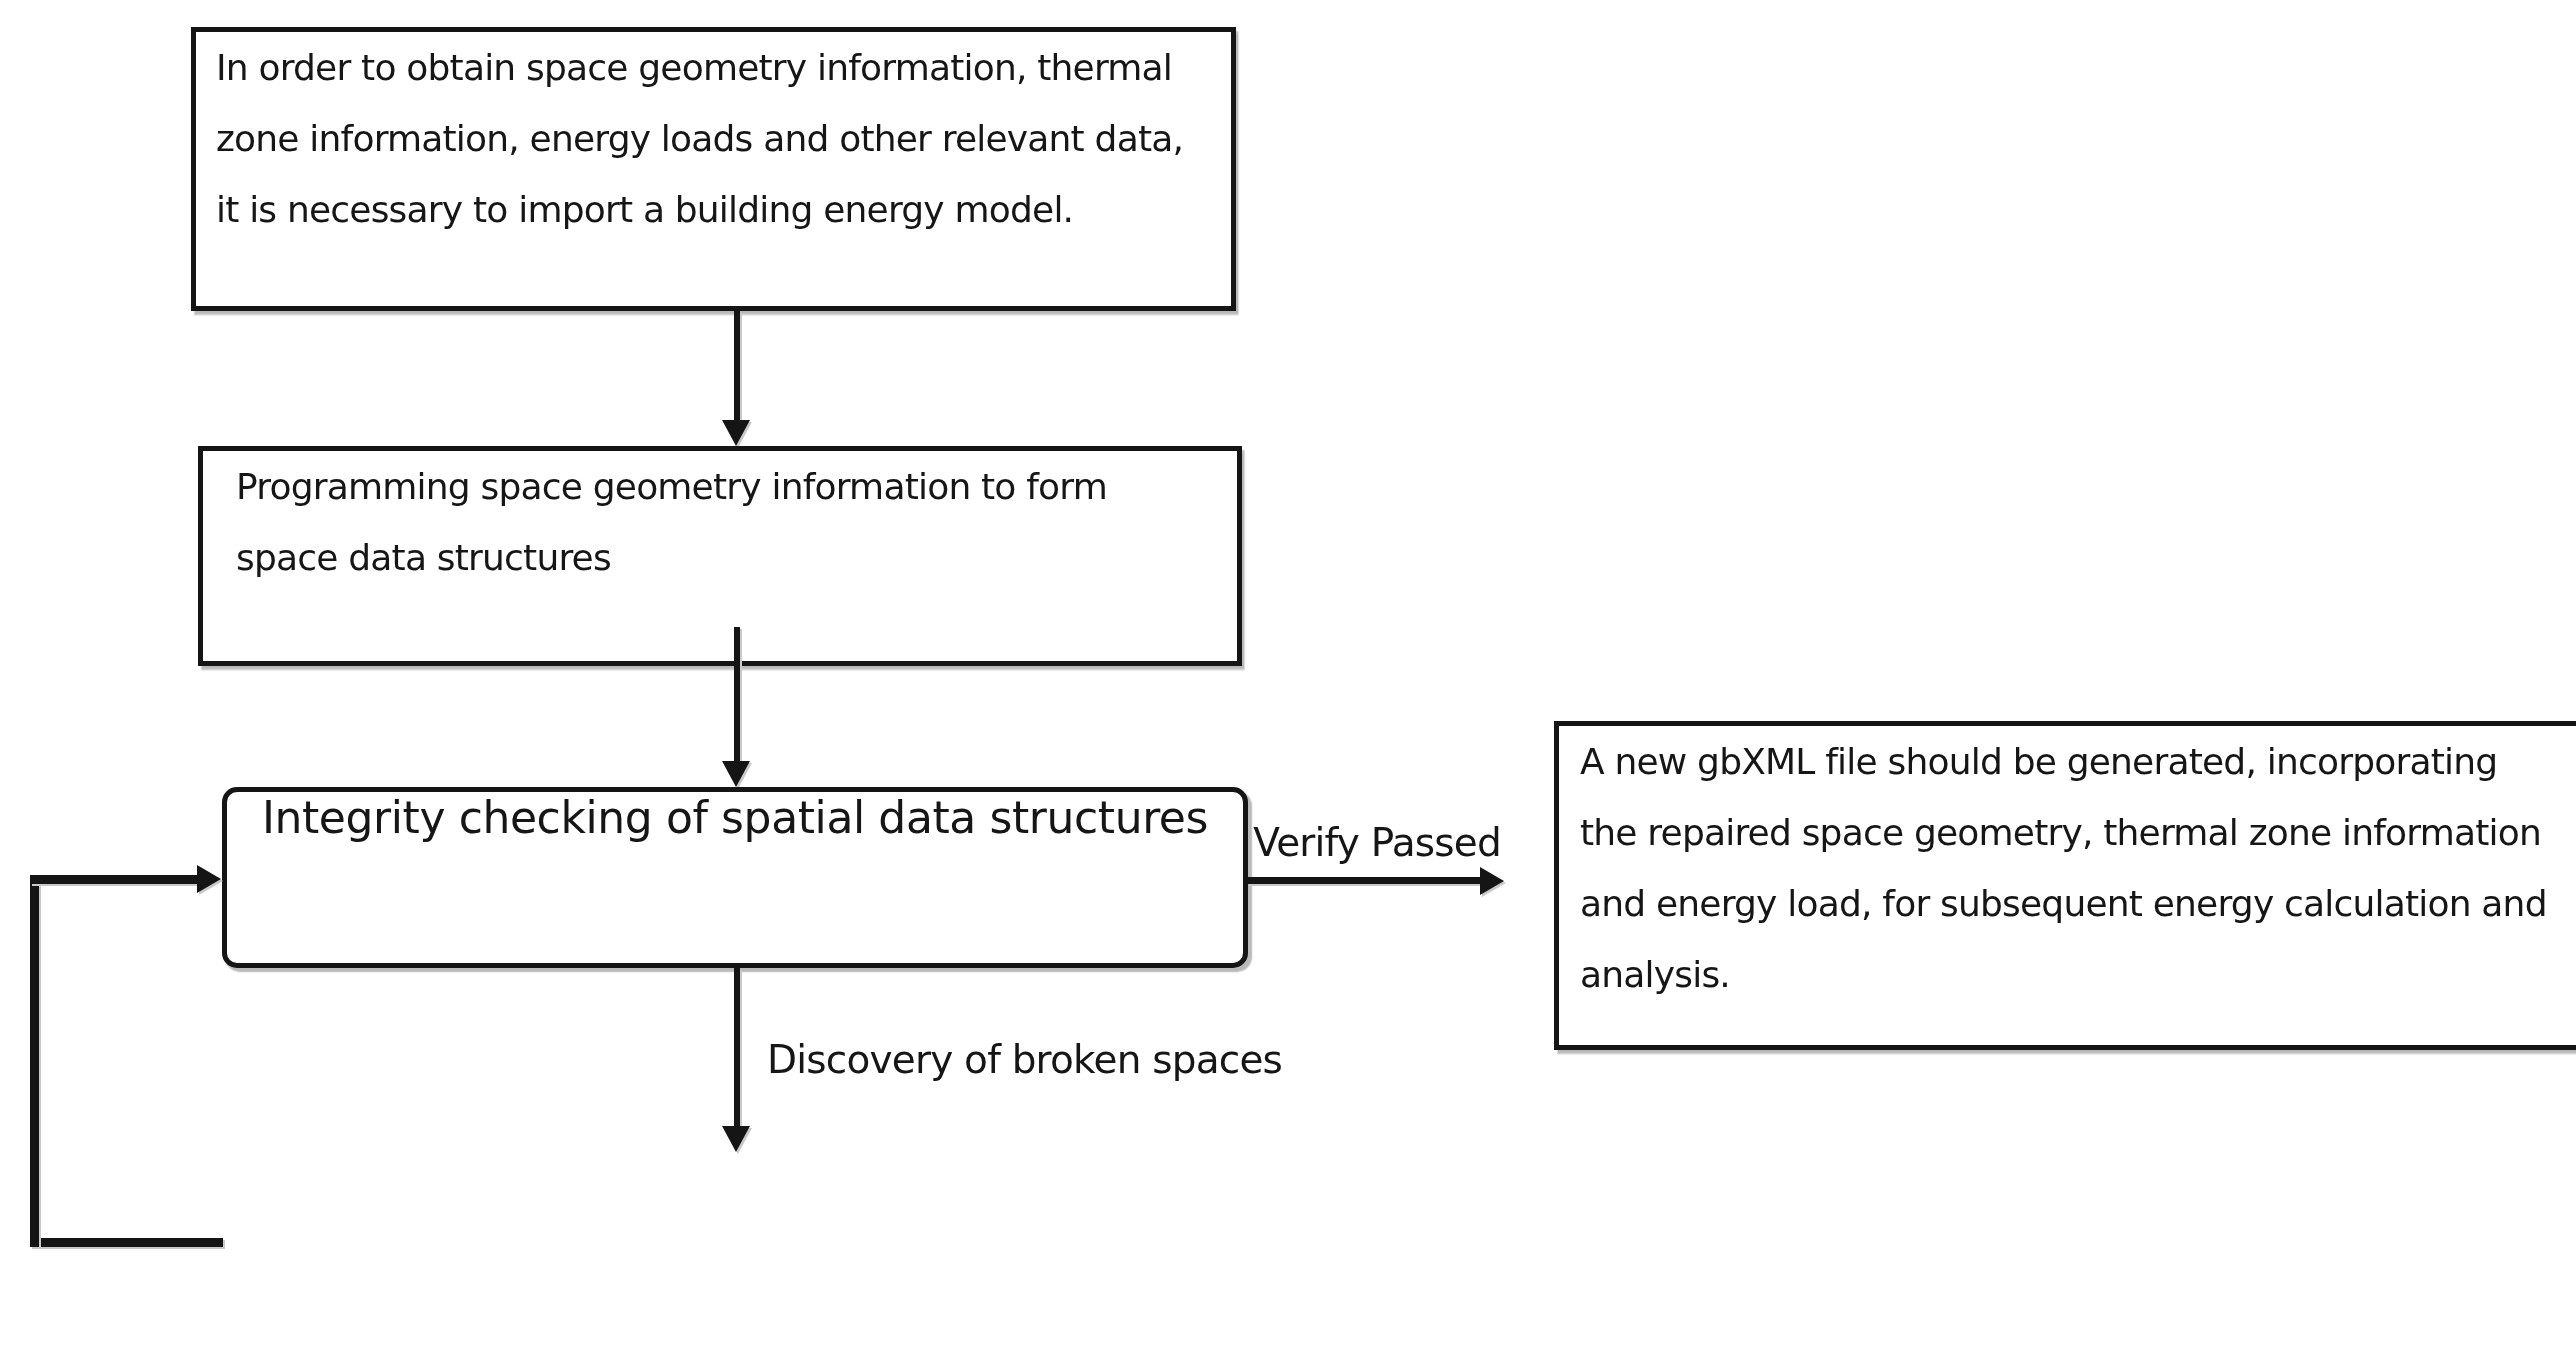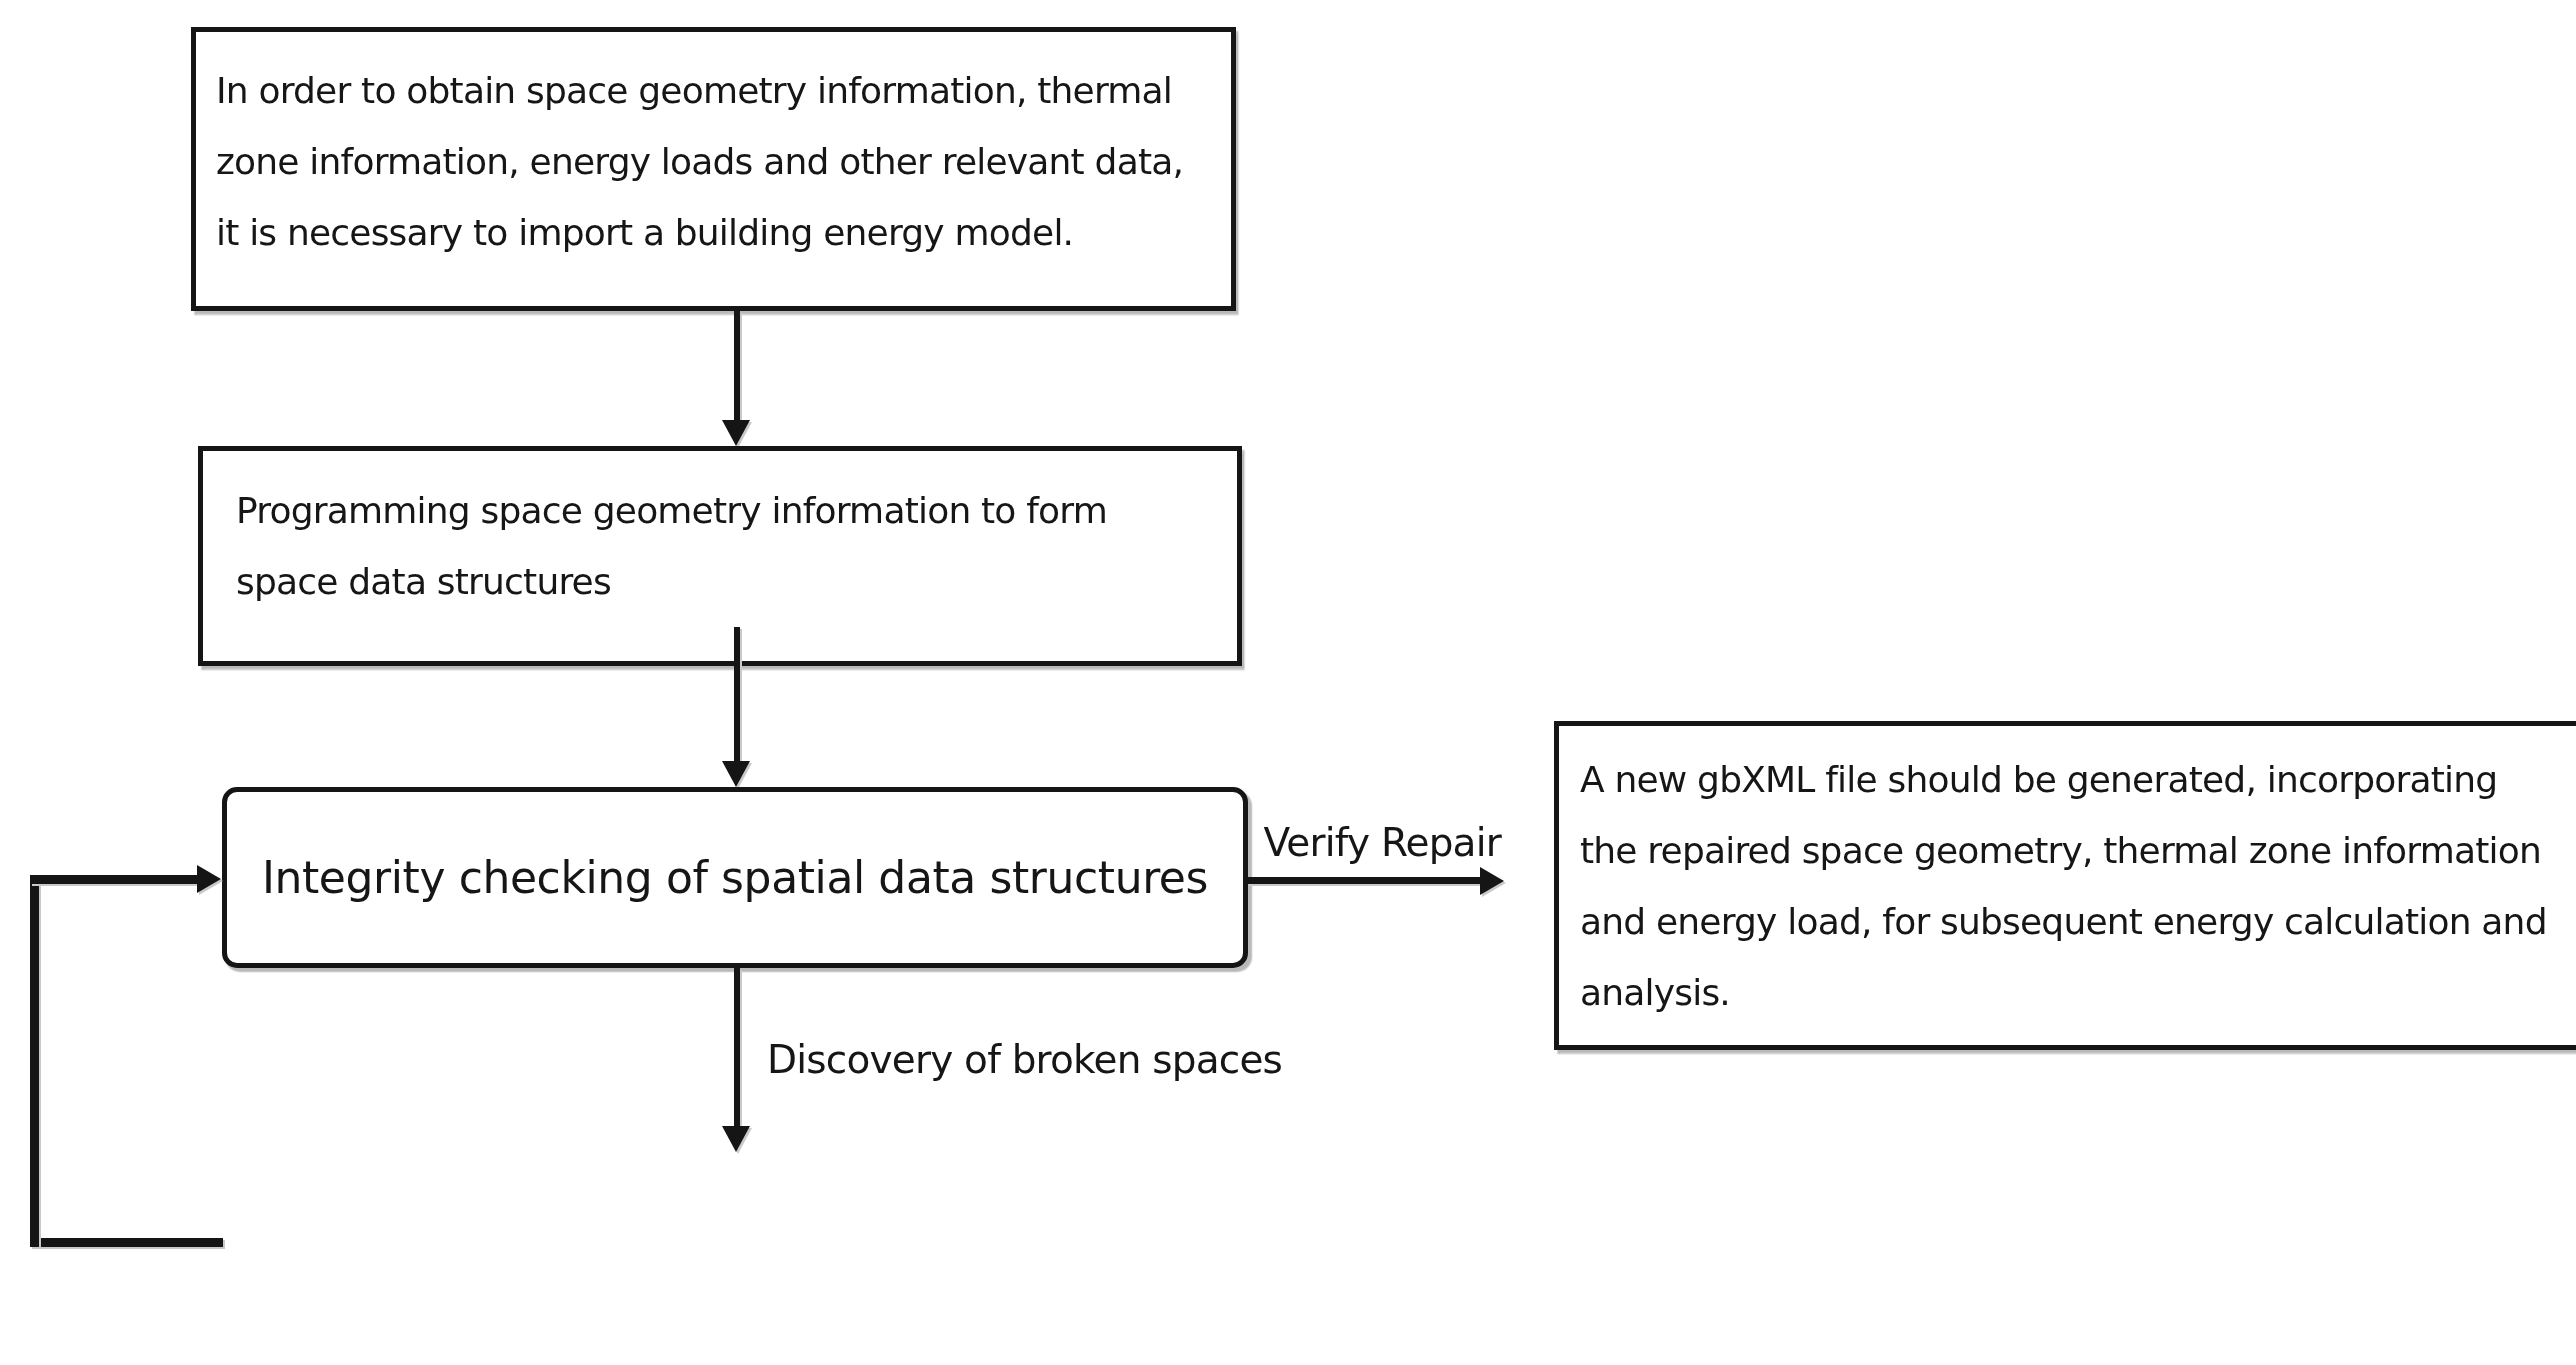--- a/index.html
+++ b/index.html
@@ -12,21 +12,20 @@
     overflow:hidden;
   }
   .box{
     position:absolute;
     box-sizing:border-box;
     border:5.7px solid #151515;
     background:#ffffff;
     box-shadow:3.2px 4px 1.6px #b9b9b9;
     display:flex;
     flex-direction:column;
-    justify-content:center;
   }
   .box .line{white-space:nowrap;}
   .small{font-size:36px;line-height:71px;letter-spacing:-0.8px;}
   .large{font-size:44px;line-height:52px;letter-spacing:-0.4px;text-align:center;}
   .stroke{
     position:absolute;
     background:#151515;
     filter:drop-shadow(2.4px 2.4px 0 #c9c9c9);
   }
   .head-down{
@@ -72,21 +71,21 @@
 
   <div class="stroke" style="left:734px;top:627px;width:5.7px;height:136px;"></div>
   <div class="head-down" style="left:722px;top:761px;"></div>
 
   <div class="box large" style="left:222px;top:787px;width:1026px;height:181px;border-radius:15px;">
       <div class="line">Integrity checking of spatial data structures</div>
     </div>
 
   <div class="stroke" style="left:1247px;top:877px;width:234px;height:6.5px;"></div>
   <div class="head-right" style="left:1480px;top:867px;"></div>
-  <div class="edge-label" style="right:1075px;top:820px;">Verify Repair</div>
+  <div class="edge-label" style="right:1075px;top:820px;">Verify Passed</div>
 
   <div class="box small" style="left:1554px;top:721px;width:1043px;height:329px;padding-left:21px;">
       <div class="line">A new gbXML file should be generated, incorporating</div>
       <div class="line">the repaired space geometry, thermal zone information</div>
       <div class="line">and energy load, for subsequent energy calculation and</div>
       <div class="line">analysis.</div>
     </div>
 
   <div class="stroke" style="left:734px;top:968px;width:5.7px;height:160px;"></div>
   <div class="head-down" style="left:722px;top:1126px;"></div>

